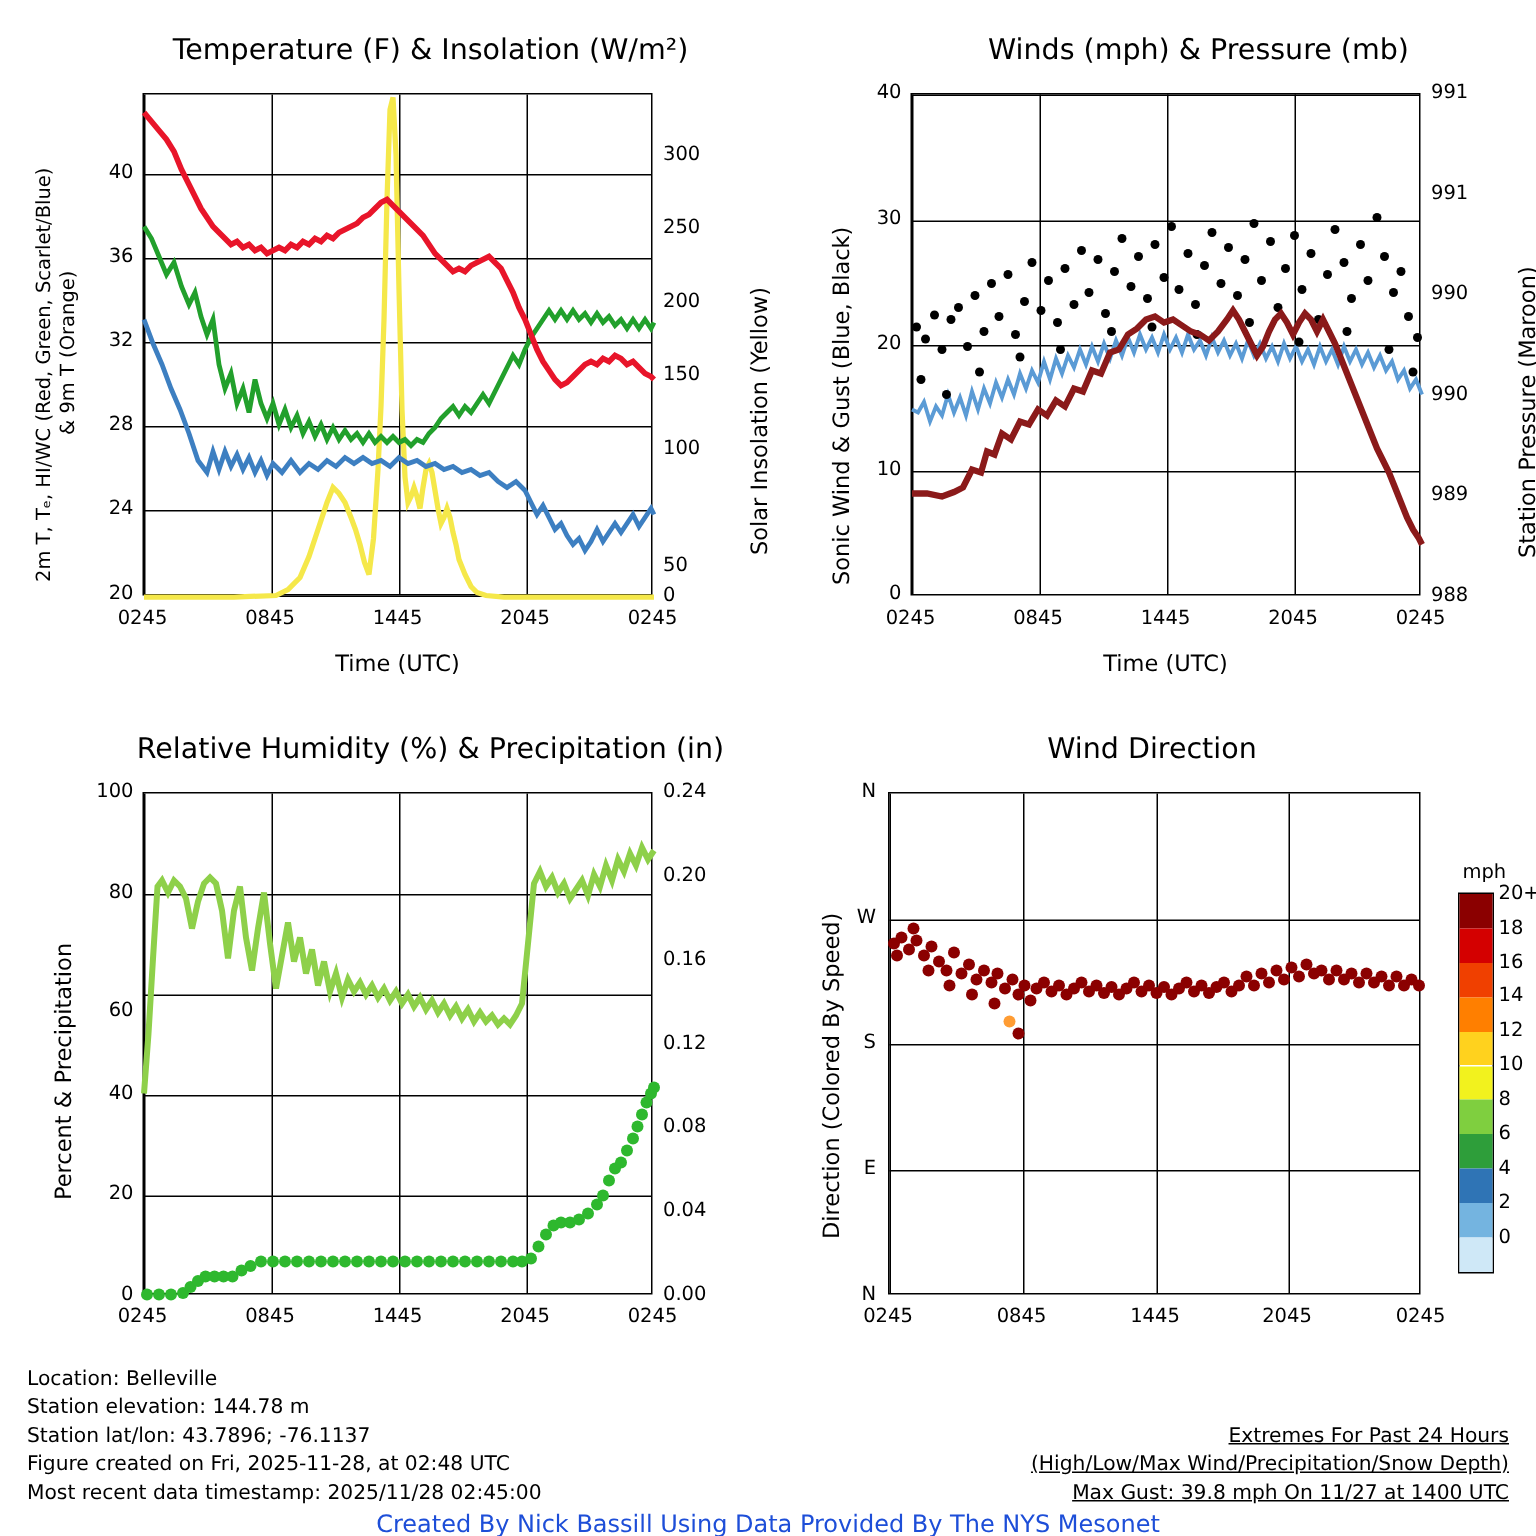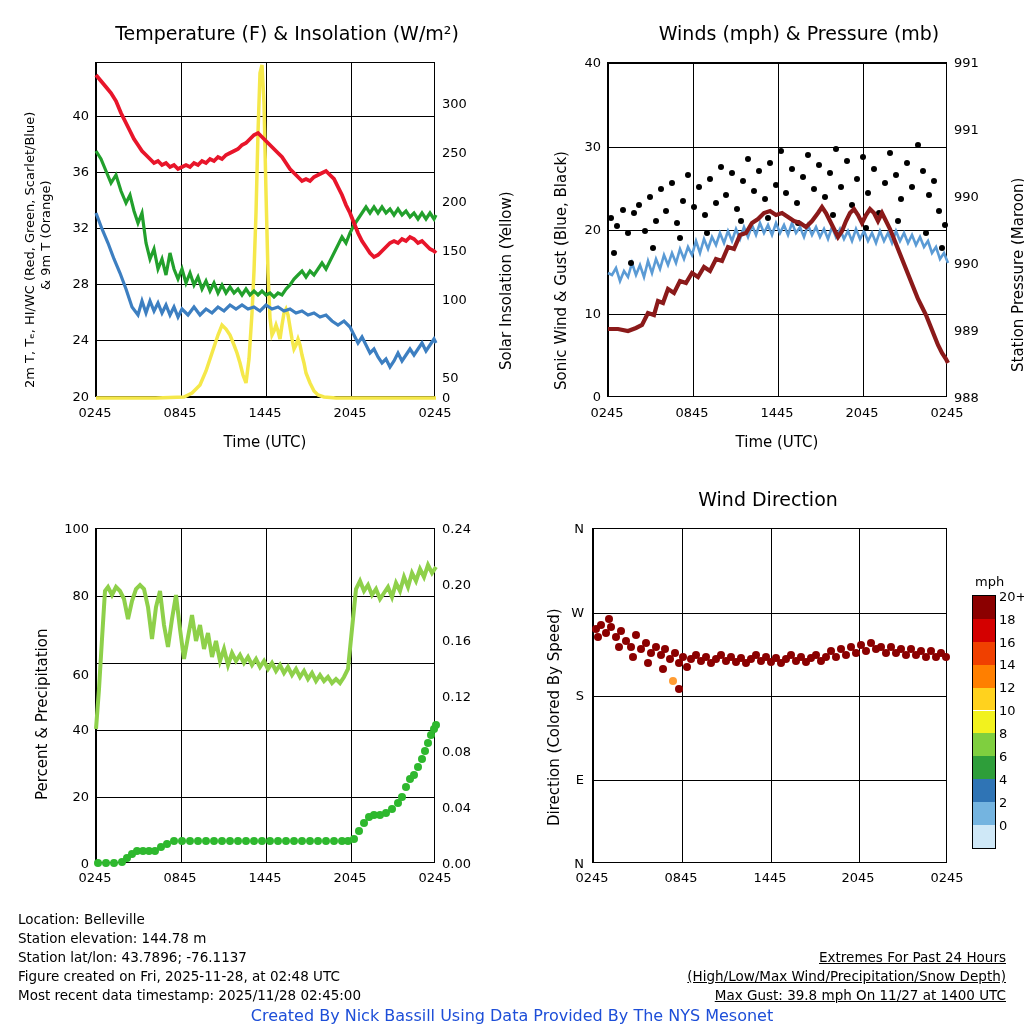--- a/index.html
+++ b/index.html
@@ -225,20 +225,21 @@
 
   <div class="xtick" style="left:95px;top:405px;">0245</div>
   <div class="xtick" style="left:180px;top:405px;">0845</div>
   <div class="xtick" style="left:265px;top:405px;">1445</div>
   <div class="xtick" style="left:350px;top:405px;">2045</div>
   <div class="xtick" style="left:435px;top:405px;">0245</div>
   <div class="xlabel" style="left:95px;top:433px;width:340px;">Time (UTC)</div>
 </div>
 
 <div class="panel" style="left:0;top:470px;width:512px;height:450px;">
+  <div class="title" style="position:absolute;left:0;top:18px;width:512px;">Relative Humidity (%) &amp; Precipitation (in)</div>
 
   <div class="ylabel big" style="left:33px;top:330px;">Percent &amp; Precipitation</div>
 
   <div class="plotbox" style="left:95px;top:58px;width:340px;height:335px;">
     <div class="gridline hline" style="top:67px;"></div>
     <div class="gridline hline" style="top:134px;"></div>
     <div class="gridline hline" style="top:201px;"></div>
     <div class="gridline hline" style="top:268px;"></div>
     <div class="gridline vline" style="left:0px;"></div>
     <div class="gridline vline" style="left:85px;"></div>

